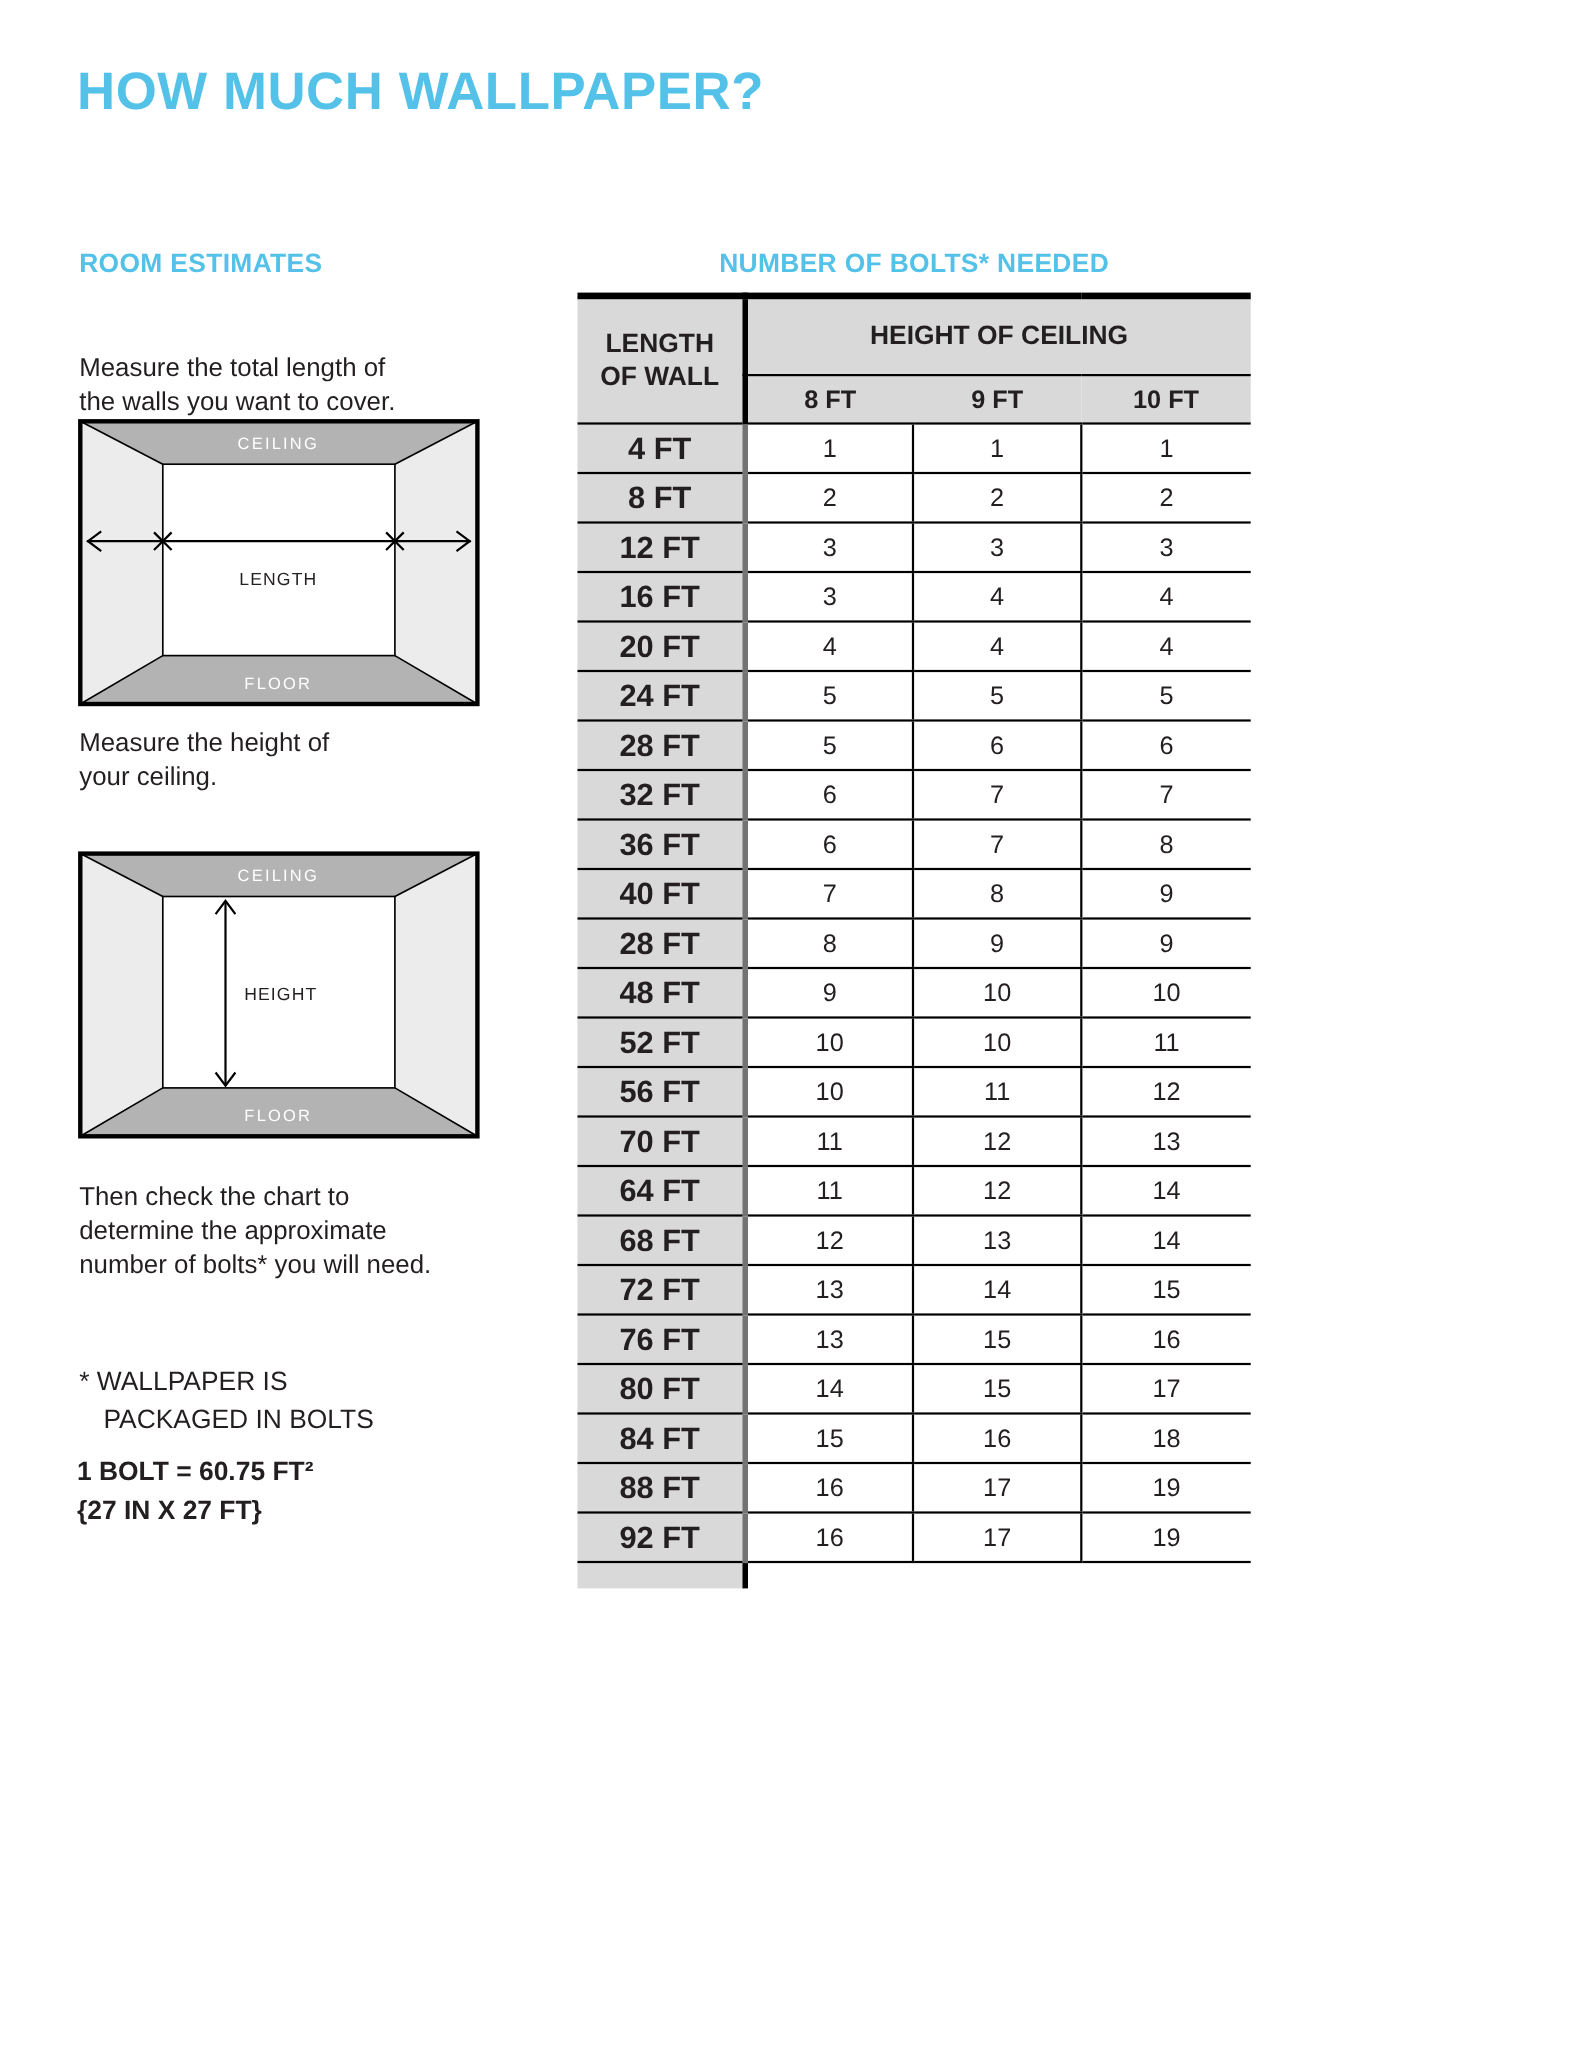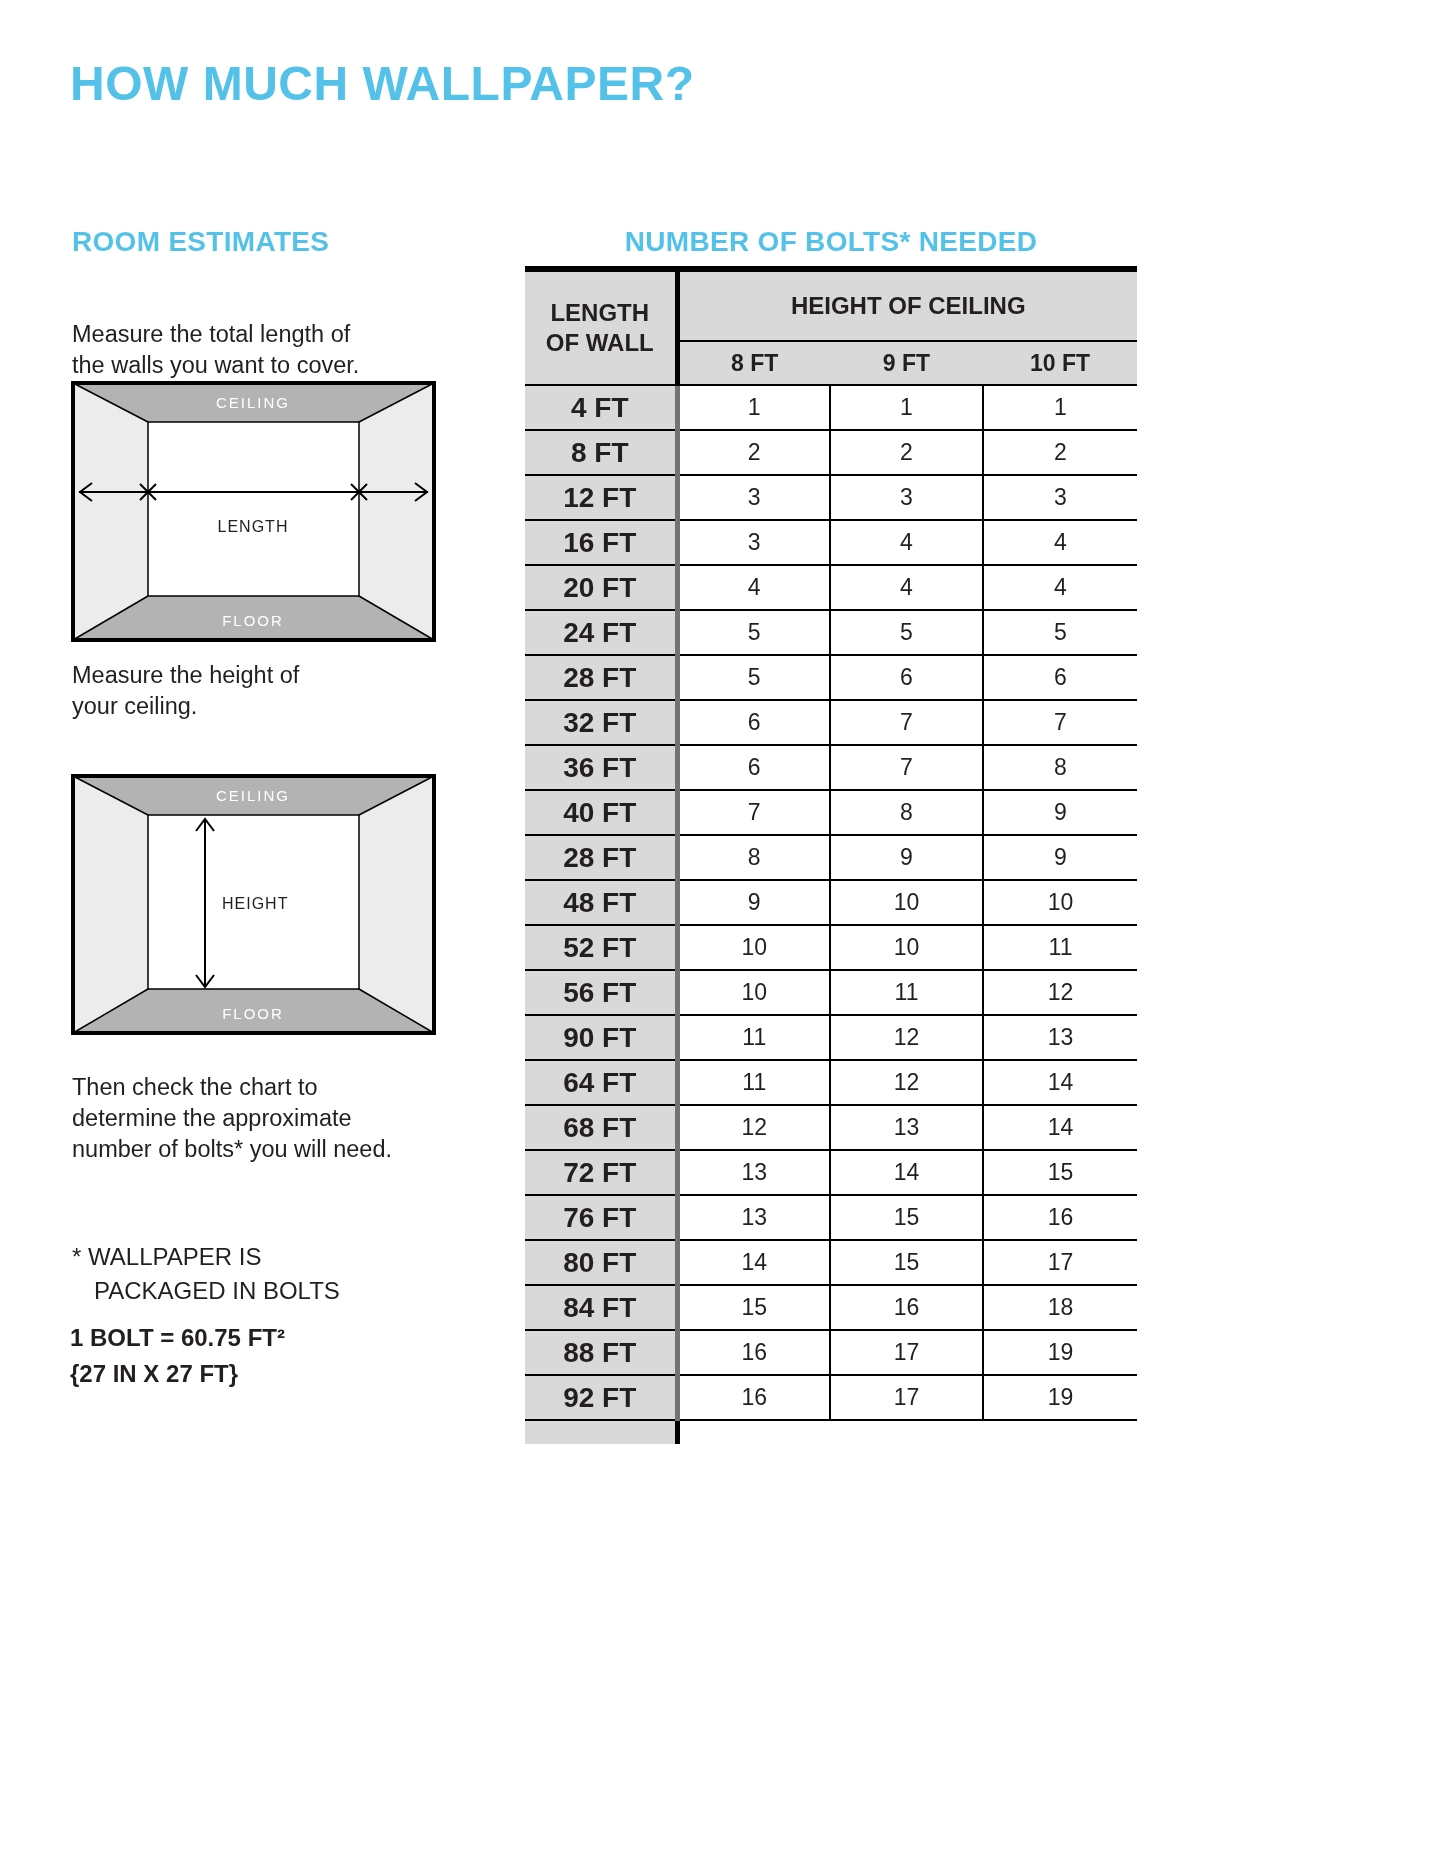--- a/index.html
+++ b/index.html
@@ -17,21 +17,21 @@
   }
   .page{position:relative;width:1415px;height:1870px;overflow:hidden;background:#fff;padding-left:21px;}
 
   .title{
     position:absolute;left:70px;top:56px;margin:0;
     font-size:48px;font-weight:bold;color:var(--cyan);letter-spacing:.5px;
   }
 
   .sec-heading{
     position:absolute;margin:0;
-    font-size:28px;font-weight:bold;color:var(--cyan);letter-spacing:.3px;
+    font-size:24px;font-weight:bold;color:var(--cyan);letter-spacing:.3px;
   }
   .sec-heading.room{left:72px;top:226px;}
   .sec-heading.bolts{left:525px;top:226px;width:612px;text-align:center;}
 
   .para{
     position:absolute;left:72px;margin:0;
     font-size:23.5px;line-height:1.32;white-space:pre-line;color:var(--ink);
   }
   .para.p1{top:283px;margin-top:36px;}
   .para.p2{top:660px;}
@@ -267,21 +267,21 @@
           <td>10</td>
           <td>11</td>
         </tr>
         <tr>
           <th class="wall-col">56 FT</th>
           <td>10</td>
           <td>11</td>
           <td>12</td>
         </tr>
         <tr>
-          <th class="wall-col">90 FT</th>
+          <th class="wall-col">70 FT</th>
           <td>11</td>
           <td>12</td>
           <td>13</td>
         </tr>
         <tr>
           <th class="wall-col">64 FT</th>
           <td>11</td>
           <td>12</td>
           <td>14</td>
         </tr>

